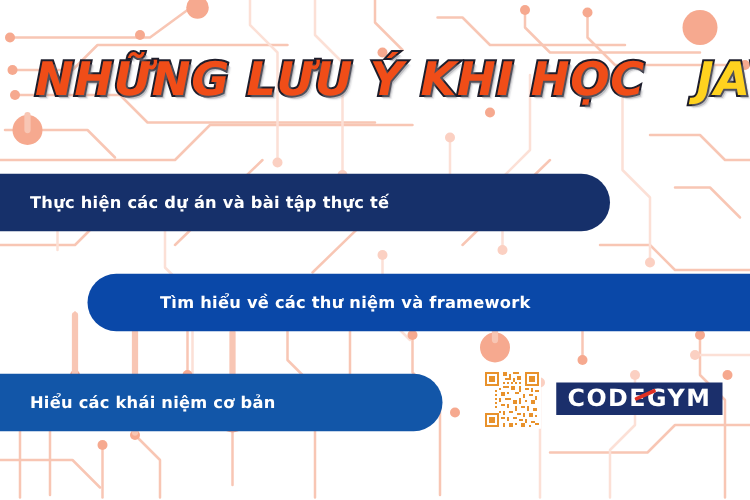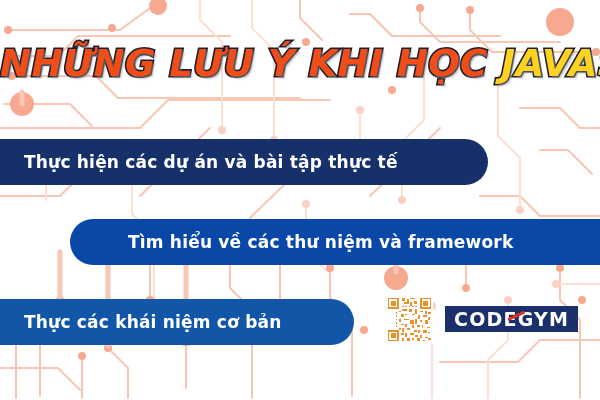--- a/index.html
+++ b/index.html
@@ -46,34 +46,35 @@
     font-family: "DejaVu Sans", sans-serif;
     font-size: 37px;
     font-weight: bold;
     font-style: italic;
     letter-spacing: 0.5px;
     -webkit-text-stroke: 3.2px #1d1d2b;
     paint-order: stroke fill;
     text-shadow:
        2px 2px 0 rgba(120,120,130,0.35),
        3px 3px 1px rgba(150,150,160,0.25);
+    padding-left: 28px;
   }
   .title-main { color: #f04d18; }
   .title-accent { color: #ffd21f; }
 
   
   .pill {
     position: absolute;
     display: flex;
     align-items: center;
     box-sizing: border-box;
   }
   .pill-text {
     font-family: "DejaVu Sans", sans-serif;
-    font-size: 17px;
+    font-size: 13px;
     font-weight: bold;
     color: #ffffff;
     white-space: nowrap;
     letter-spacing: 0.2px;
   }
 
   #pill-1 {
     left: -26px;
     top: 139px;
     width: 514px;
@@ -263,21 +264,21 @@
 
   <div class="pill" id="pill-1">
     <span class="pill-text">Thực hiện các dự án và bài tập thực tế</span>
   </div>
 
   <div class="pill" id="pill-2">
     <span class="pill-text">Tìm hiểu về các thư niệm và framework</span>
   </div>
 
   <div class="pill" id="pill-3">
-    <span class="pill-text">Thực các khái niệm cơ bản</span>
+    <span class="pill-text">Hiểu các khái niệm cơ bản</span>
   </div>
 
   <div id="logo-block">
 
     <svg id="qr-code" viewBox="0 0 29 29" xmlns="http://www.w3.org/2000/svg" shape-rendering="crispEdges">
       <rect x="0" y="0" width="29" height="29" fill="#ffffff"></rect>
       <g fill="#e8922c">
 
         <path d="M1,1 h7 v7 h-7 z M2,2 v5 h5 v-5 z"></path>
         <rect x="3" y="3" width="3" height="3"></rect>

